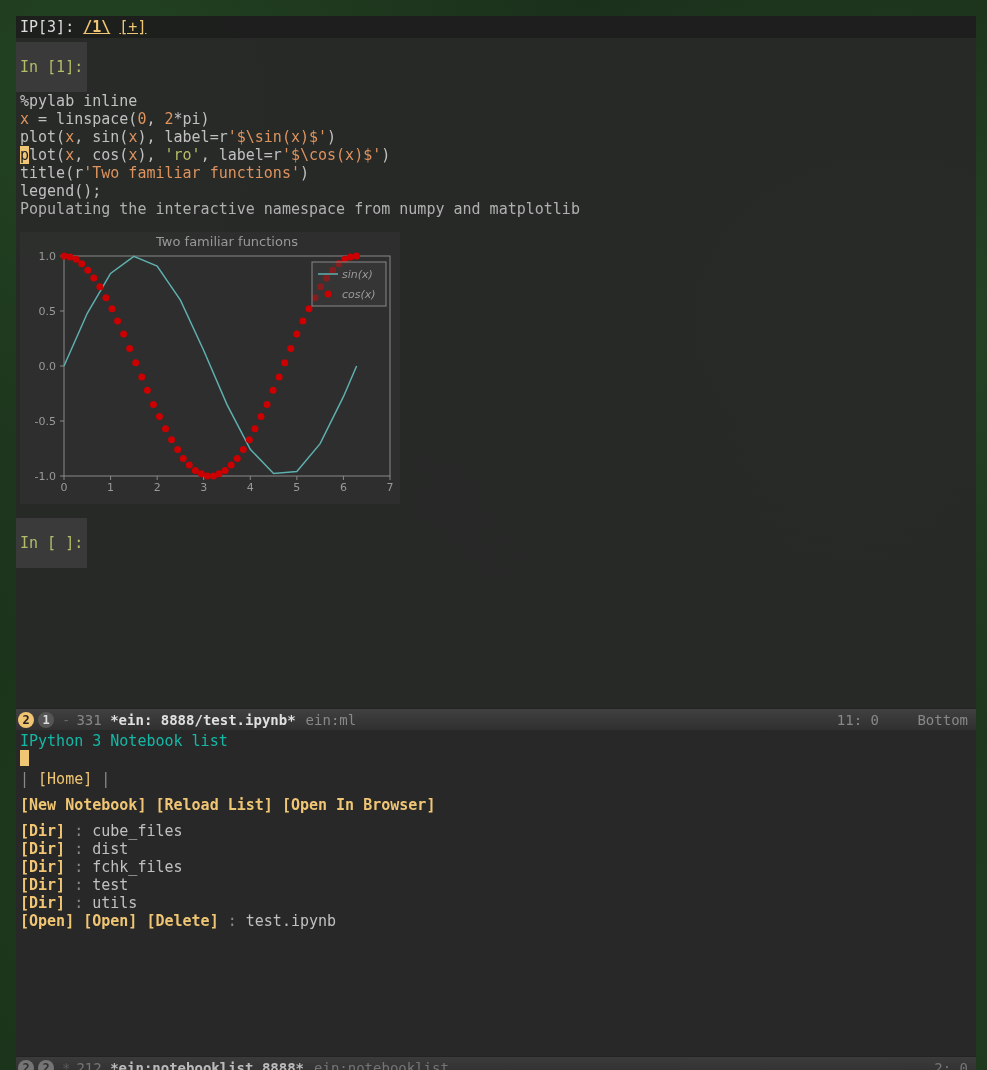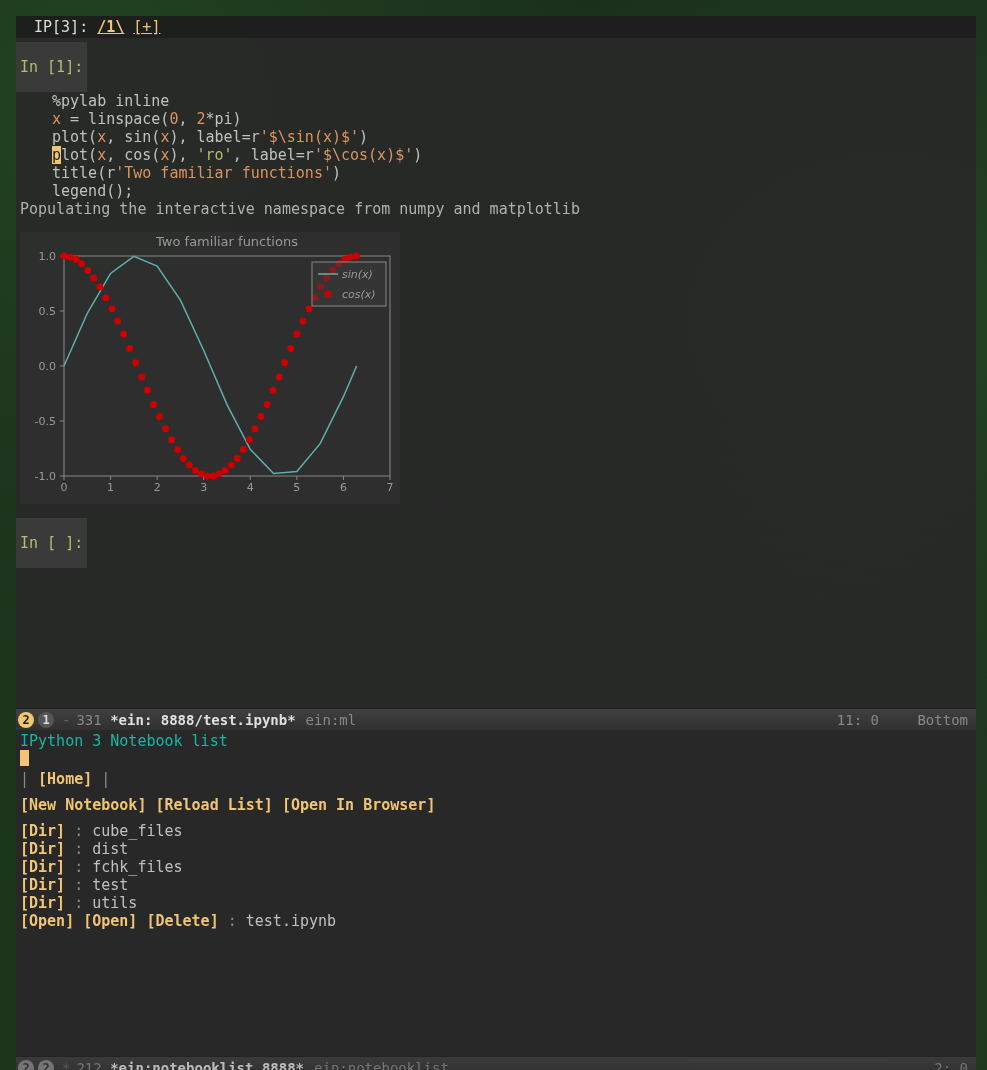--- a/index.html
+++ b/index.html
@@ -28,34 +28,34 @@
   .pane-top {
     height: 692px;
     position: relative;
   }
   .pane-bottom {
     height: 326px;
     background: rgba(40,40,40,0.92);
   }
   .header-line {
     background: rgba(20,20,20,0.5);
-    padding: 2px 18px;
+    padding: 2px 4px;
     color: #aaa;
   }
   .header-line .ipnum { color: #ddd; }
   .header-line .slash { color: #f0c674; font-weight: bold; text-decoration: underline; }
   .header-line .plus { color: #f0c674; text-decoration: underline; }
   .cell-output { padding: 0 4px; color: #b0b0b0; }
   .cell-prompt {
     background: #3a3a3a;
     display: inline-block;
     padding: 16px 4px;
     color: #b5bd68;
   }
-  .code-block { padding: 0 4px; margin-left: 32px; }
+  .code-block { padding: 0 4px; }
   .code-line { white-space: pre; }
   .py-var { color: #de935f; }
   .py-fn { color: #c0c0c0; }
   .py-str { color: #b5bd68; }
   .py-str2 { color: #de935f; }
   .py-num { color: #de935f; }
   .cursor { background: #f0c674; color: #222; }
   .plot-area {
     margin: 14px 4px 10px 4px;
     width: 380px;
@@ -86,21 +86,21 @@
   .badge-yellow { background: #f0c674; color: #222; }
   .badge-dark { background: #555; color: #ddd; }
   .badge-grey { background: #888; color: #333; }
   .sb-buffer { color: #e0e0e0; font-weight: bold; }
   .sb-mode { color: #888; margin-left: 10px; }
   .sb-right { position: absolute; right: 8px; }
   .sb-sep { margin: 0 6px; color: #666; }
   .nb-list { padding: 2px 4px; }
   .nb-list .title { color: #14b8a6; }
   .nb-list .cursor-block { background: #f0c674; display: inline-block; width: 9px; height: 16px; }
-  .link { color: #f0c674; font-weight: bold; text-align: center; }
+  .link { color: #f0c674; font-weight: normal; text-align: center; }
   .pipe { color: #888; }
   .btn { color: #f0c674; font-weight: bold; }
   .dir { color: #f0c674; font-weight: bold; }
   .filebtn { color: #f0c674; font-weight: bold; }
   .colon { color: #888; }
   .file { color: #c0c0c0; margin-top: 24px; }
   .spacer { height: 4px; }
   svg text { font-family: 'DejaVu Sans', sans-serif; fill: #999; }
 </style>
 </head>

